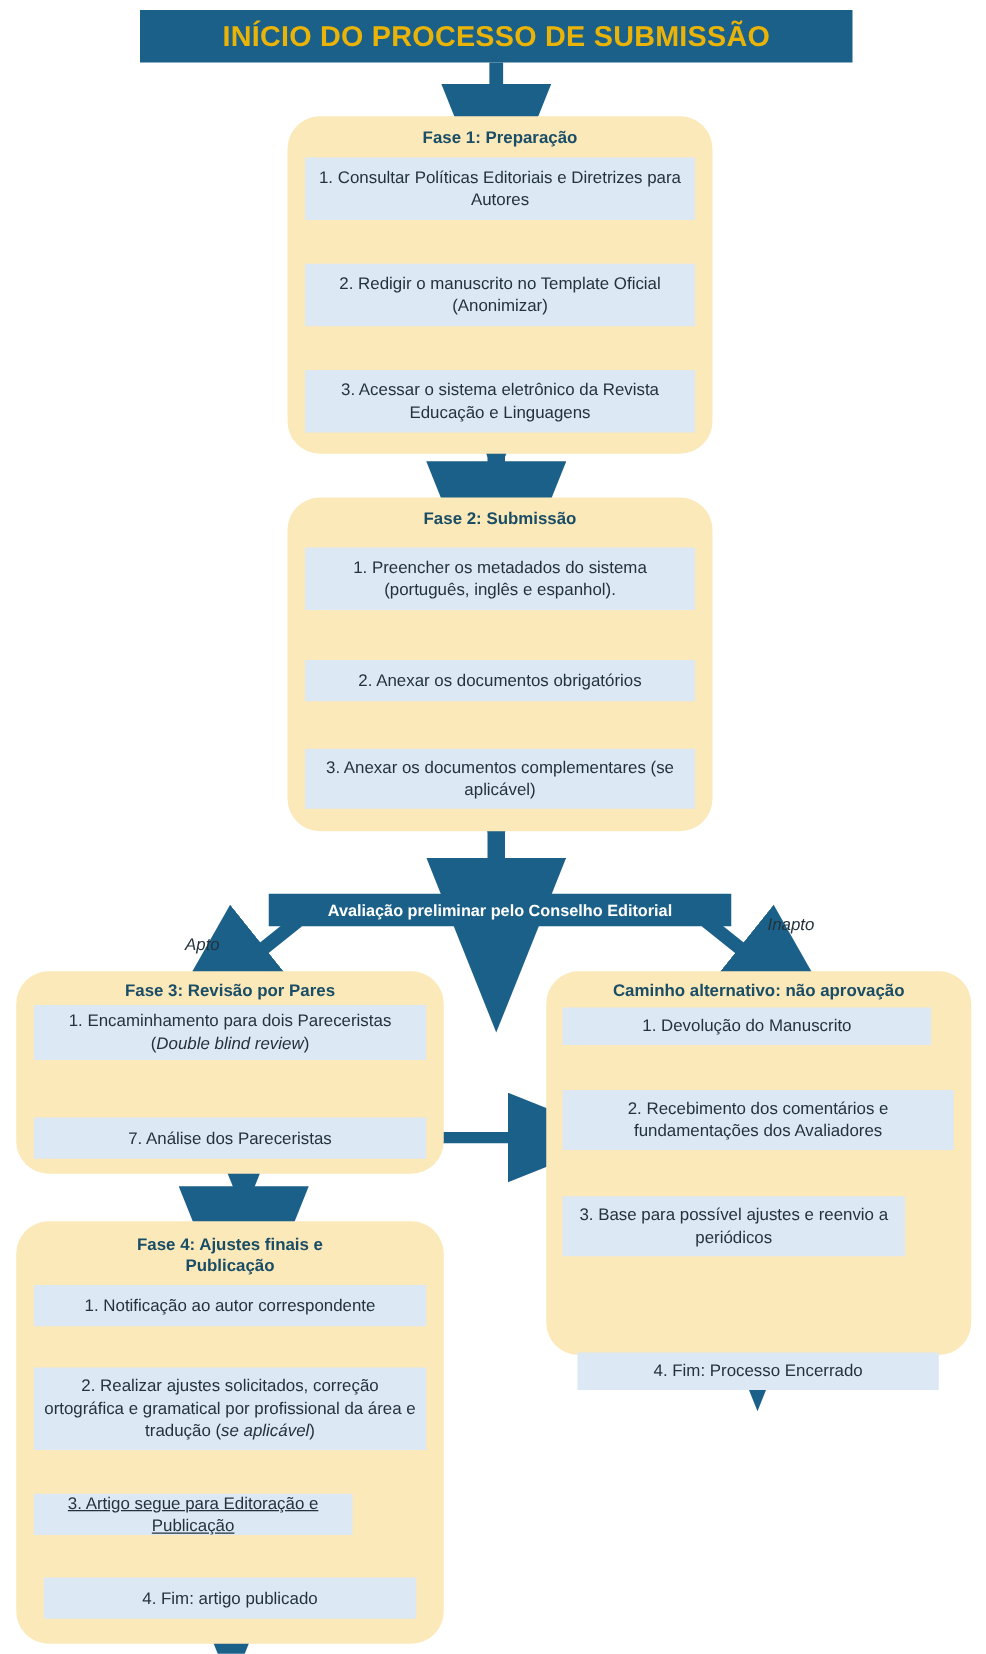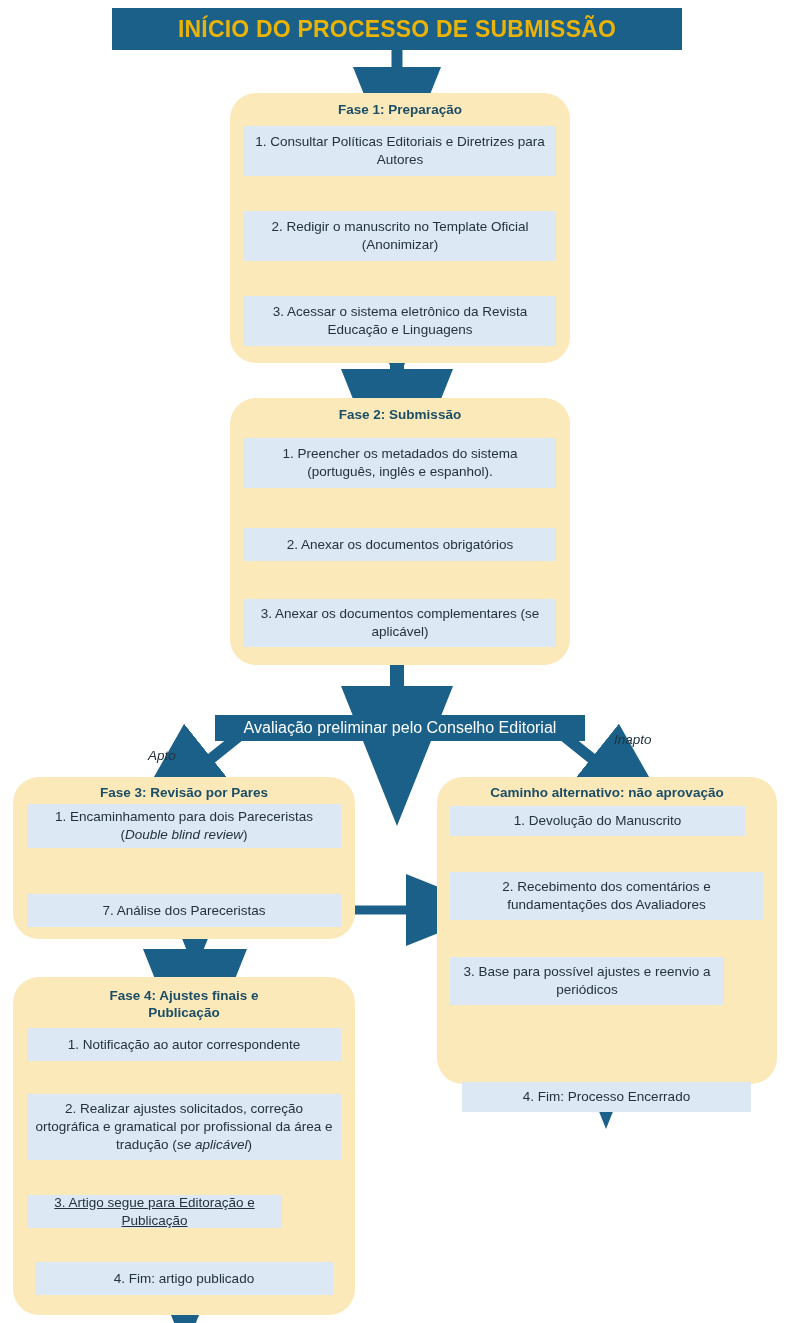--- a/index.html
+++ b/index.html
@@ -73,22 +73,22 @@
     top: 715px;
     width: 370px;
     height: 26px;
     background: #1b6088;
     display: flex;
     align-items: center;
     justify-content: center;
   }
   .decision-bar .decision-label {
     color: #ffffff;
-    font-size: 16px;
-    font-weight: normal;
+    font-size: 13px;
+    font-weight: bold;
     white-space: nowrap;
   }
 
   .branch-label {
     position: absolute;
     font-size: 13.5px;
     font-style: italic;
     color: #23333d;
     white-space: nowrap;
   }

